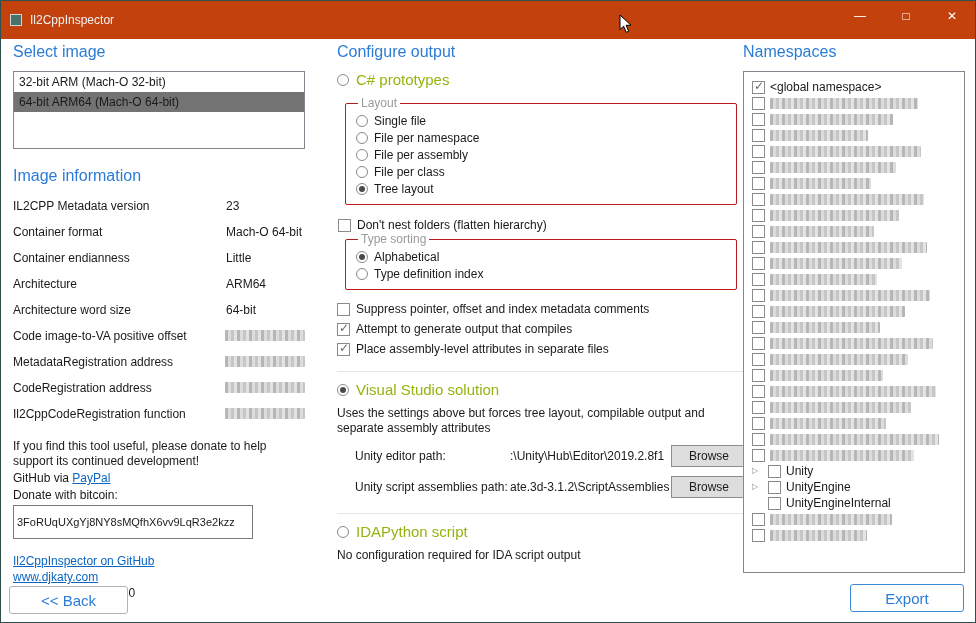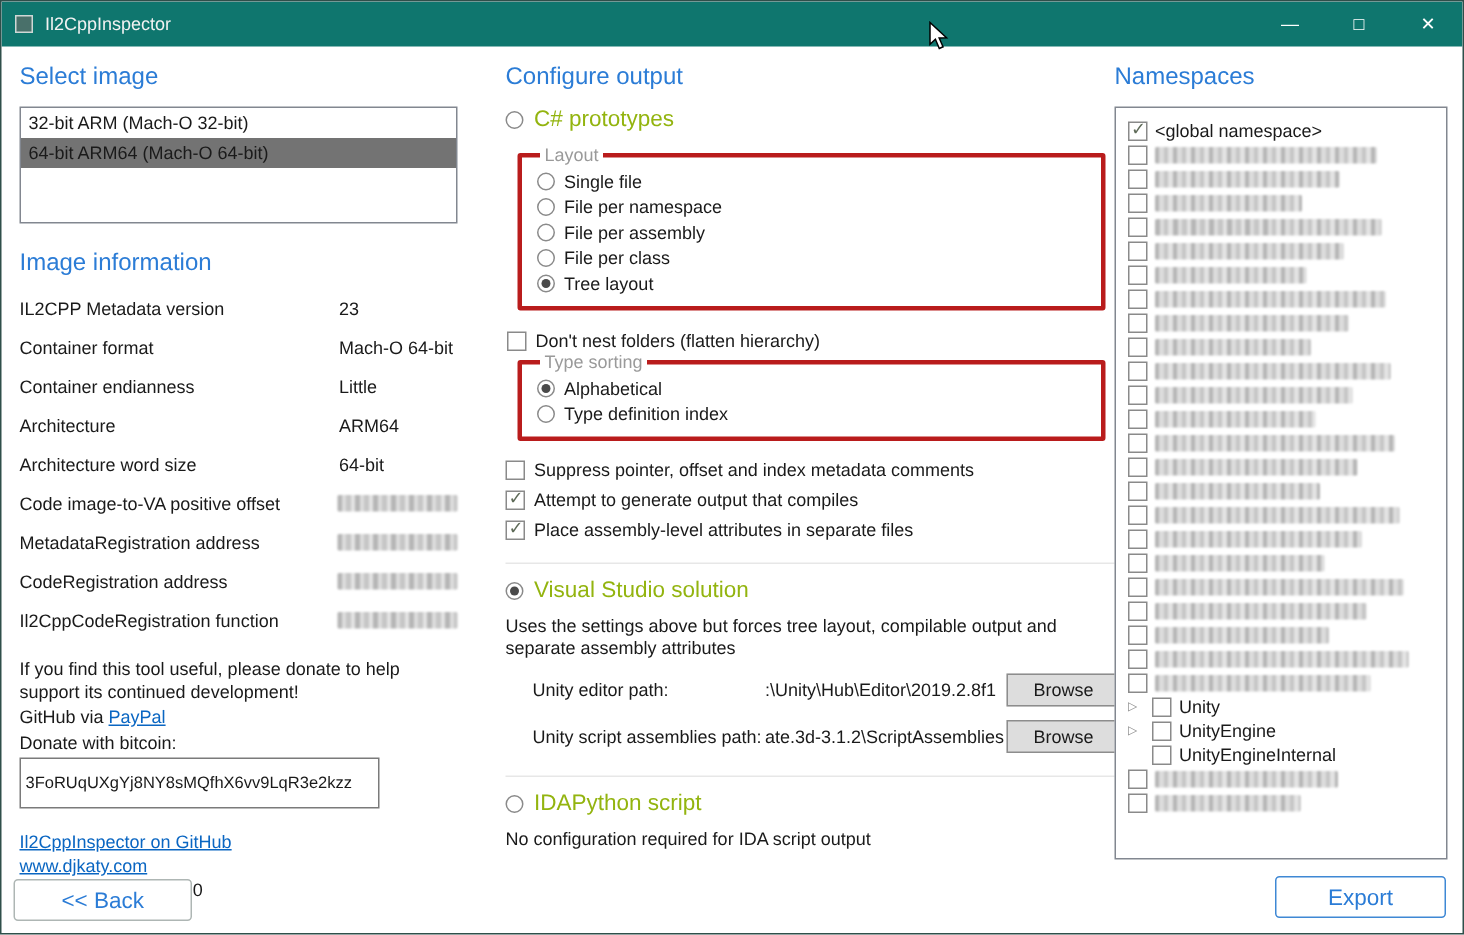--- a/index.html
+++ b/index.html
@@ -4,21 +4,21 @@
 <style>
   * { box-sizing: border-box; margin: 0; padding: 0; }
   html,body { width: 976px; height: 623px; overflow: hidden; }
   body {
     font-family: "Liberation Sans", "DejaVu Sans", sans-serif;
     font-size: 12px; color: #1a1a1a; background: #fff; position: relative;
     border: 1px solid #2f4f4a;
   }
   
   .titlebar {
-    height: 30px; background: #0f766e; color: #fff;
+    height: 38px; background: #c2410c; color: #fff;
     display: flex; align-items: center; position: relative;
   }
   .app-icon {
     width: 12px; height: 12px; margin: 0 8px 0 9px;
     border: 1px solid #cfd8d6; background: #49706a; display: inline-block;
   }
   .win-title { font-size: 12px; color: #f2f2f2; }
   .win-controls { position: absolute; right: 0; top: 0; height: 30px; display: flex; }
   .win-btn {
     width: 46px; height: 30px; display: flex; align-items: center; justify-content: center;
@@ -74,21 +74,21 @@
   }
   .checkbox {
     width: 13px; height: 13px; border: 1px solid #8a8a8a; background: #fff;
     display: inline-block; position: relative; flex: none;
   }
   .checkbox.checked::after {
     content: "\2713"; position: absolute; left: 1px; top: -2px;
     font-size: 12px; color: #5f6b59; line-height: 13px;
   }
   fieldset.group {
-    border: 3px solid #b91c1c; border-radius: 2px; margin: 0 8px 0 8px; width: 392px;
+    border: 1px solid #b91c1c; border-radius: 2px; margin: 0 8px 0 8px; width: 392px;
     padding: 1px 8px 8px 10px;
   }
   fieldset.group legend { color: #9a9a9a; padding: 0 3px; margin-left: 2px; font-size: 12px; }
   .opt-row { display: flex; align-items: center; gap: 6px; margin-top: 3px; }
   .cb-row  { display: flex; align-items: center; gap: 6px; margin-top: 6px; }
   .cb-row .cb-label, .opt-row .opt-label { line-height: 14px; }
   .flatten-row { margin: 13px 0 0 1px; }
   .ts-group { margin-top: 13px; }
   .cb-stack { margin-top: 12px; }
   .hr { height: 1px; background: #e7e7e7; margin: 15px 0 9px 0; }

